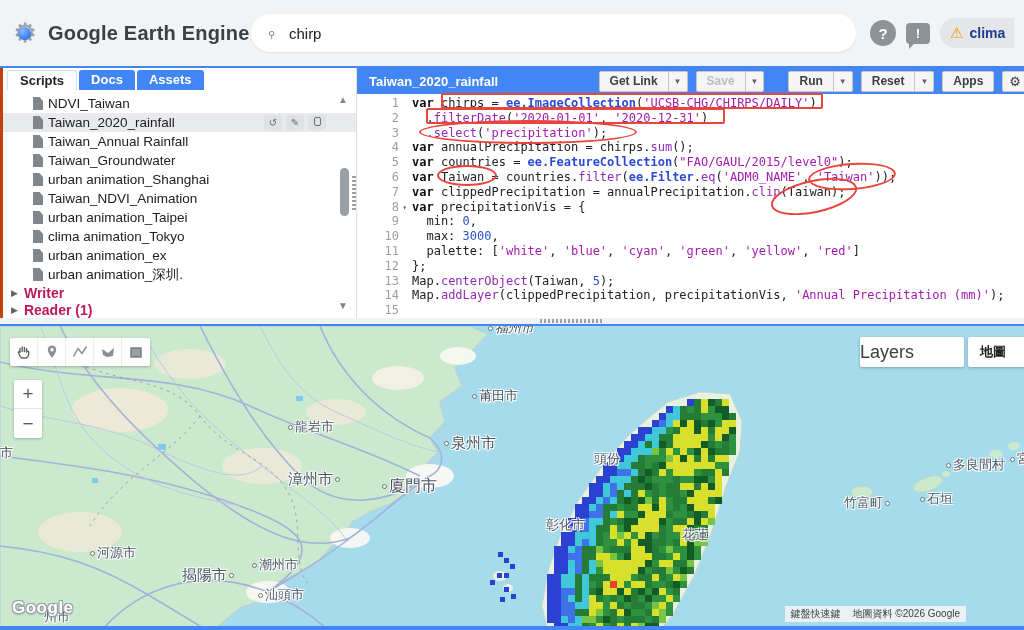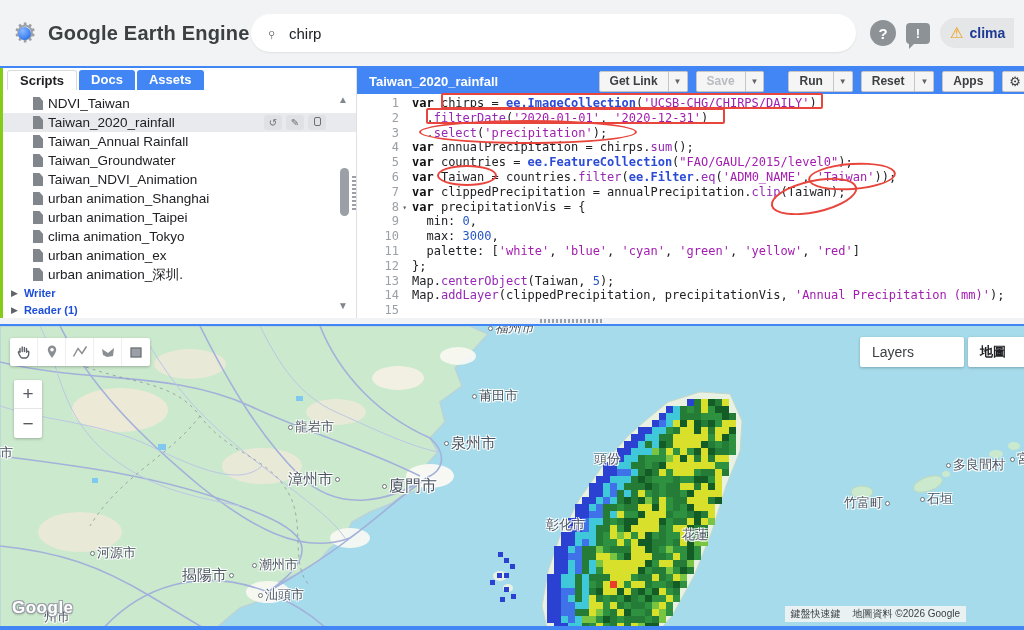--- a/index.html
+++ b/index.html
@@ -21,36 +21,36 @@
   .feedback-btn { position:relative; width:24px; height:21px; border-radius:4px; background:#8d9297; color:#fff; font-weight:bold; font-size:13px; display:flex; align-items:center; justify-content:center; }
   .feedback-btn::after { content:""; position:absolute; left:3px; bottom:-5px; border:4px solid transparent; border-top-color:#8d9297; border-left-color:#8d9297; }
   .account-pill { height:30px; background:#e4e6e8; border-radius:15px 0 0 15px; display:flex; align-items:center; gap:6px; padding:0 4px 0 10px; width:74px; overflow:hidden; }
   .warn-tri { color:#f29900; font-size:15px; }
   .account-name { font-size:14px; font-weight:bold; color:#1f3a93; white-space:nowrap; }
 
   
   .panels { position:absolute; top:66px; left:0; width:1024px; height:252px; display:flex; border-top:2px solid #4285f4; }
 
   
-  .left-panel { width:356px; height:100%; border-left:3px solid #84cc16; background:#fff; position:relative; overflow:hidden; }
+  .left-panel { width:356px; height:100%; border-left:3px solid #c2410c; background:#fff; position:relative; overflow:hidden; }
   .tabbar { display:flex; gap:2px; padding:2px 0 0 4px; height:22px; background:#fff; }
   .tab { font-size:13px; font-weight:bold; padding:2px 12px 3px; border-radius:3px 3px 0 0; background:#4285f4; color:#fff; }
   .tab.active { background:#fff; color:#202124; border:1px solid #dadce0; border-bottom:none; }
   .filelist { padding-top:4px; }
   .file-row { display:flex; align-items:center; height:19px; padding-left:30px; position:relative; }
   .file-row.selected { background:#e8eaed; }
   .file-icon { width:10px; height:13px; background:#80868b; clip-path:polygon(0 0,65% 0,100% 30%,100% 100%,0 100%); margin-right:5px; flex:none; }
   .file-label { font-size:13.5px; color:#202124; white-space:nowrap; }
   .row-actions { display:none; position:absolute; right:30px; top:2px; gap:4px; }
   .file-row.selected .row-actions { display:flex; }
   .act-btn { width:18px; height:15px; background:#dfe1e4; border-radius:3px; color:#6b7075; font-size:10px; line-height:15px; text-align:center; }
   .act-square { display:inline-block; width:7px; height:9px; border:1.4px solid #6b7075; border-radius:2px; margin-top:2px; }
   .group-row { display:flex; align-items:center; height:17px; padding-left:8px; gap:6px; }
   .group-arrow { font-size:9px; color:#5f6368; }
-  .group-label { font-size:11px; font-weight:bold; color:#1d4ed8; white-space:nowrap; }
+  .group-label { font-size:14px; font-weight:bold; color:#be185d; white-space:nowrap; }
   .vscroll-up { position:absolute; right:8px; top:26px; font-size:10px; color:#80868b; }
   .vscroll-down { position:absolute; right:8px; top:232px; font-size:10px; color:#80868b; }
   .vscroll-thumb { position:absolute; right:7px; top:100px; width:9px; height:48px; border-radius:5px; background:#9aa0a6; }
   .panel-gripper { position:absolute; right:0; top:108px; width:4px; height:36px;
      background:repeating-linear-gradient(to bottom,#9aa0a6 0 2px,transparent 2px 4px); }
 
   
   .editor { flex:1; height:100%; display:flex; flex-direction:column; background:#fff; border-left:1px solid #e0e0e0; }
   .editor-header { height:26px; background:#4285f4; display:flex; align-items:center; padding:0 4px 0 12px; }
   .editor-title { color:#fff; font-size:13px; font-weight:bold; flex:1; }
@@ -90,21 +90,21 @@
   .map svg.base { position:absolute; left:0; top:0; }
   .map-label { position:absolute; color:#4a5460; white-space:nowrap; z-index:10;
      text-shadow:-1px -1px 0 #fff,1px -1px 0 #fff,-1px 1px 0 #fff,1px 1px 0 #fff,0 1px 0 #fff; }
   .map-label .dot { display:inline-block; width:5px; height:5px; border:1.5px solid #6d737b; background:#fff; border-radius:50%; margin:0 2px 1px; vertical-align:middle; }
   .map-toolbar { position:absolute; left:10px; top:12px; display:flex; background:#fff; border-radius:2px; box-shadow:0 1px 3px rgba(0,0,0,.25); z-index:20; }
   .tool-cell { width:28px; height:28px; display:flex; align-items:center; justify-content:center; border-right:1px solid #eee; }
   .tool-cell:last-child { border-right:none; }
   .zoom-ctl { position:absolute; left:14px; top:54px; width:28px; background:#fff; border-radius:2px; box-shadow:0 1px 3px rgba(0,0,0,.25); z-index:20; }
   .zoom-btn { height:29px; font-size:19px; color:#575b5f; display:flex; align-items:center; justify-content:center; }
   .zoom-btn:first-child { border-bottom:1px solid #e6e6e6; }
-  .layers-box { position:absolute; right:60px; top:11px; width:104px; height:30px; background:#fff; border-radius:2px; box-shadow:0 1px 3px rgba(0,0,0,.25); font-size:14px; color:#3c4043; display:flex; align-items:center; padding-left:12px; z-index:20; }
+  .layers-box { position:absolute; right:60px; top:11px; width:104px; height:30px; background:#fff; border-radius:2px; box-shadow:0 1px 3px rgba(0,0,0,.25); font-size:18px; color:#3c4043; display:flex; align-items:center; z-index:20; }
   .maptype-btn { position:absolute; right:-16px; top:11px; width:72px; height:30px; background:#fff; border-radius:2px; box-shadow:0 1px 3px rgba(0,0,0,.25); font-size:13px; font-weight:bold; color:#202124; display:flex; align-items:center; padding-left:12px; z-index:20; }
   .gmap-logo { position:absolute; left:12px; bottom:8px; font-size:17px; font-weight:bold; color:#fff; letter-spacing:.5px; z-index:15;
      text-shadow:-1px -1px 0 #9aa0a6,1px -1px 0 #9aa0a6,-1px 1px 0 #9aa0a6,1px 1px 0 #9aa0a6,0 2px 2px rgba(0,0,0,.2); }
   .attrib { position:absolute; right:58px; bottom:4px; display:flex; z-index:15; }
   .attrib span { background:rgba(245,245,245,.85); font-size:10px; color:#3c4043; padding:1px 6px;margin-top:8px; }
   .overlay-svg { position:absolute; left:0; top:0; z-index:5; }
 
   
   .bottom-bar { position:absolute; left:0; bottom:0; width:1024px; height:4px; background:#4285f4; }
 </style>
@@ -167,27 +167,27 @@
         </div>
 
         <div class="file-row">
           <span class="file-icon"></span>
           <span class="file-label">Taiwan_Groundwater</span>
 
         </div>
 
         <div class="file-row">
           <span class="file-icon"></span>
-          <span class="file-label">Taiwan_NDVI_Animation</span>
+          <span class="file-label">urban animation_Shanghai</span>
 
         </div>
 
         <div class="file-row">
           <span class="file-icon"></span>
-          <span class="file-label">urban animation_Shanghai</span>
+          <span class="file-label">Taiwan_NDVI_Animation</span>
 
         </div>
 
         <div class="file-row">
           <span class="file-icon"></span>
           <span class="file-label">urban animation_Taipei</span>
 
         </div>
 
         <div class="file-row">

